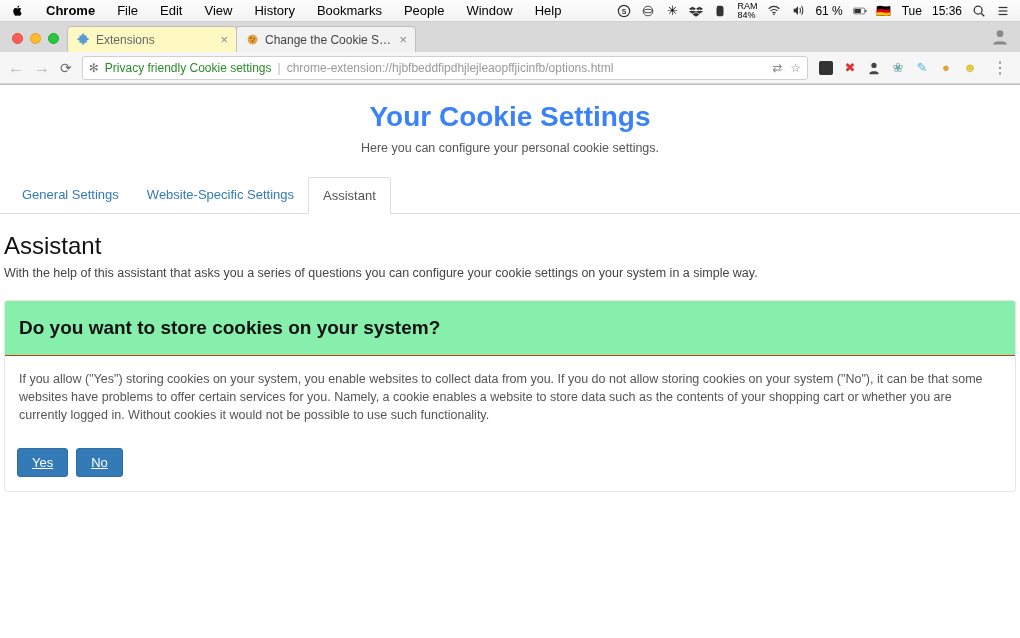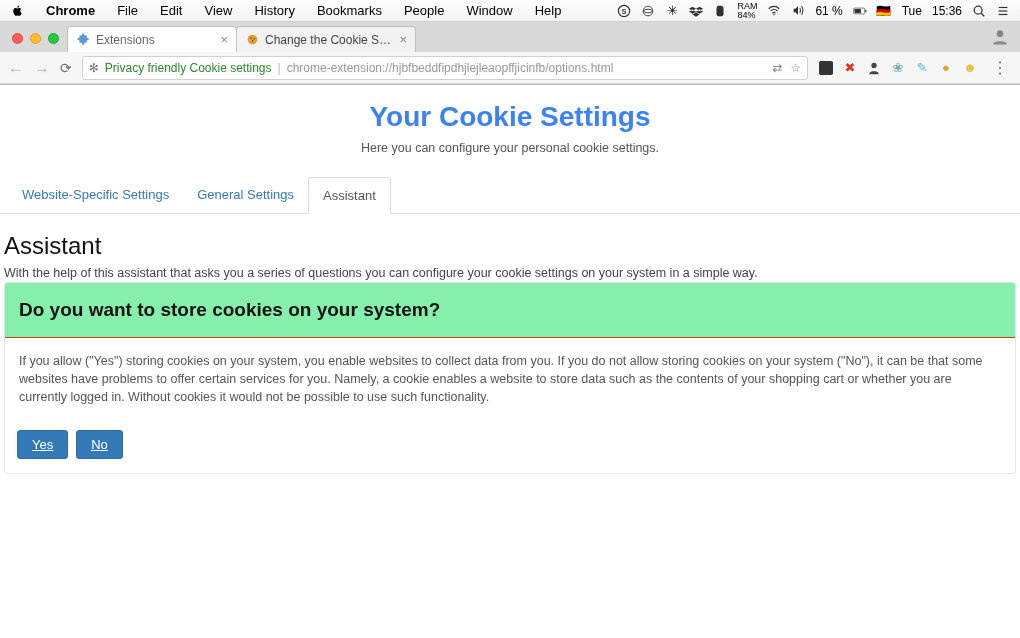--- a/index.html
+++ b/index.html
@@ -61,21 +61,21 @@
     border-top-right-radius:4px;
     margin-right:-1px;
     display:flex;
     align-items:center;
     padding:0 8px;
     font-size:12px;
     color:#444;
     gap:6px;
     position:relative;
   }
-  .tab.inactive { background:#ffffff; color:#666;justify-content:flex-end; }
+  .tab.inactive { background:#fef9c3; color:#666;justify-content:flex-end; }
   .tab .favicon { width:14px; height:14px; display:flex; align-items:center; justify-content:center; }
   .tab .tab-title { flex:1; white-space:nowrap; overflow:hidden; text-overflow:ellipsis; }
   .tab .tab-close { font-size:13px; color:#888; }
   .profile-icon {
     position:absolute; right:10px; top:5px;
     width:20px; height:20px; color:#777;
   }
   .toolbar {
     height:32px;
     background:#f6f6f6;
@@ -154,21 +154,21 @@
   }
   .content h2 {
     font-size:24px;
     font-weight:500;
     color:#111;
     margin: 4px 0 6px 0;
   }
   .content .lead {
     font-size:12.5px;
     color:#444;
-    margin-bottom:2px;
+    margin-bottom:20px;
   }
   .panel {
     border:1px solid #e6e6e6;
     border-radius:3px;
     overflow:hidden;
   }
   .panel-head {
     background:#86efac;
     border-bottom:1px solid #c2410c;
     padding:16px 14px;
@@ -353,22 +353,22 @@
     </div>
     <span class="more-dots">⋮</span>
   </div>
 </div>
 
 <div class="page">
   <h1 class="page-title">Your Cookie Settings</h1>
   <p class="page-subtitle">Here you can configure your personal cookie settings.</p>
 
   <div class="tabsbar">
+    <div class="ptab">General Settings</div>
     <div class="ptab">Website-Specific Settings</div>
-    <div class="ptab">General Settings</div>
     <div class="ptab active">Assistant</div>
   </div>
 
   <div class="content">
     <h2>Assistant</h2>
     <p class="lead">With the help of this assistant that asks you a series of questions you can configure your cookie settings on your system in a simple way.</p>
 
     <div class="panel">
       <div class="panel-head">
         <h3>Do you want to store cookies on your system?</h3>

